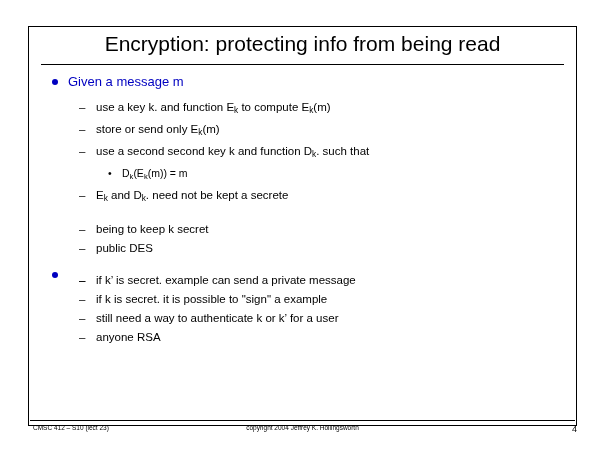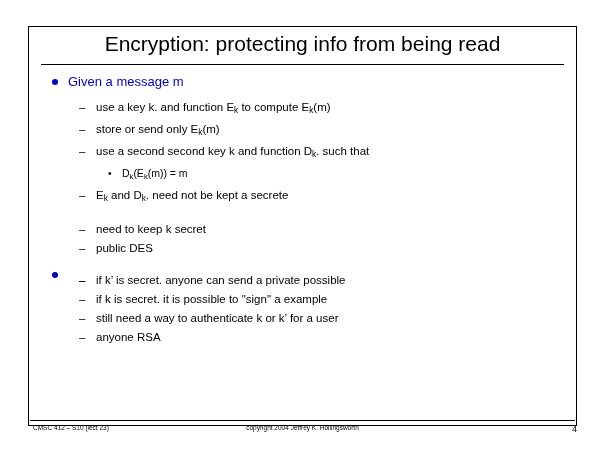--- a/index.html
+++ b/index.html
@@ -174,21 +174,21 @@
       <span>E<sub>k</sub> and D<sub>k</sub>. need not be kept a secrete</span>
     </div>
 
     <div class="gap-md"></div>
 
 
     <div class="gap-sm"></div>
 
     <div class="l2">
       <span class="dash">–</span>
-      <span>need to keep k secret</span>
+      <span>being to keep k secret</span>
     </div>
 
     <div class="l2">
       <span class="dash">–</span>
       <span>public DES</span>
     </div>
 
     <div class="gap-md"></div>
 
     <div class="l1">
@@ -196,21 +196,21 @@
     </div>
 
     <div class="gap-sm"></div>
 
     <div class="l2">
       <span class="dash">–</span>
     </div>
 
     <div class="l2">
       <span class="dash">–</span>
-      <span>if k’ is secret. anyone can send a private possible</span>
+      <span>if k’ is secret. example can send a private message</span>
     </div>
 
     <div class="l2">
       <span class="dash">–</span>
       <span>if k is secret. it is possible to "sign" a example</span>
     </div>
 
     <div class="l2">
       <span class="dash">–</span>
       <span>still need a way to authenticate k or k’ for a user</span>

